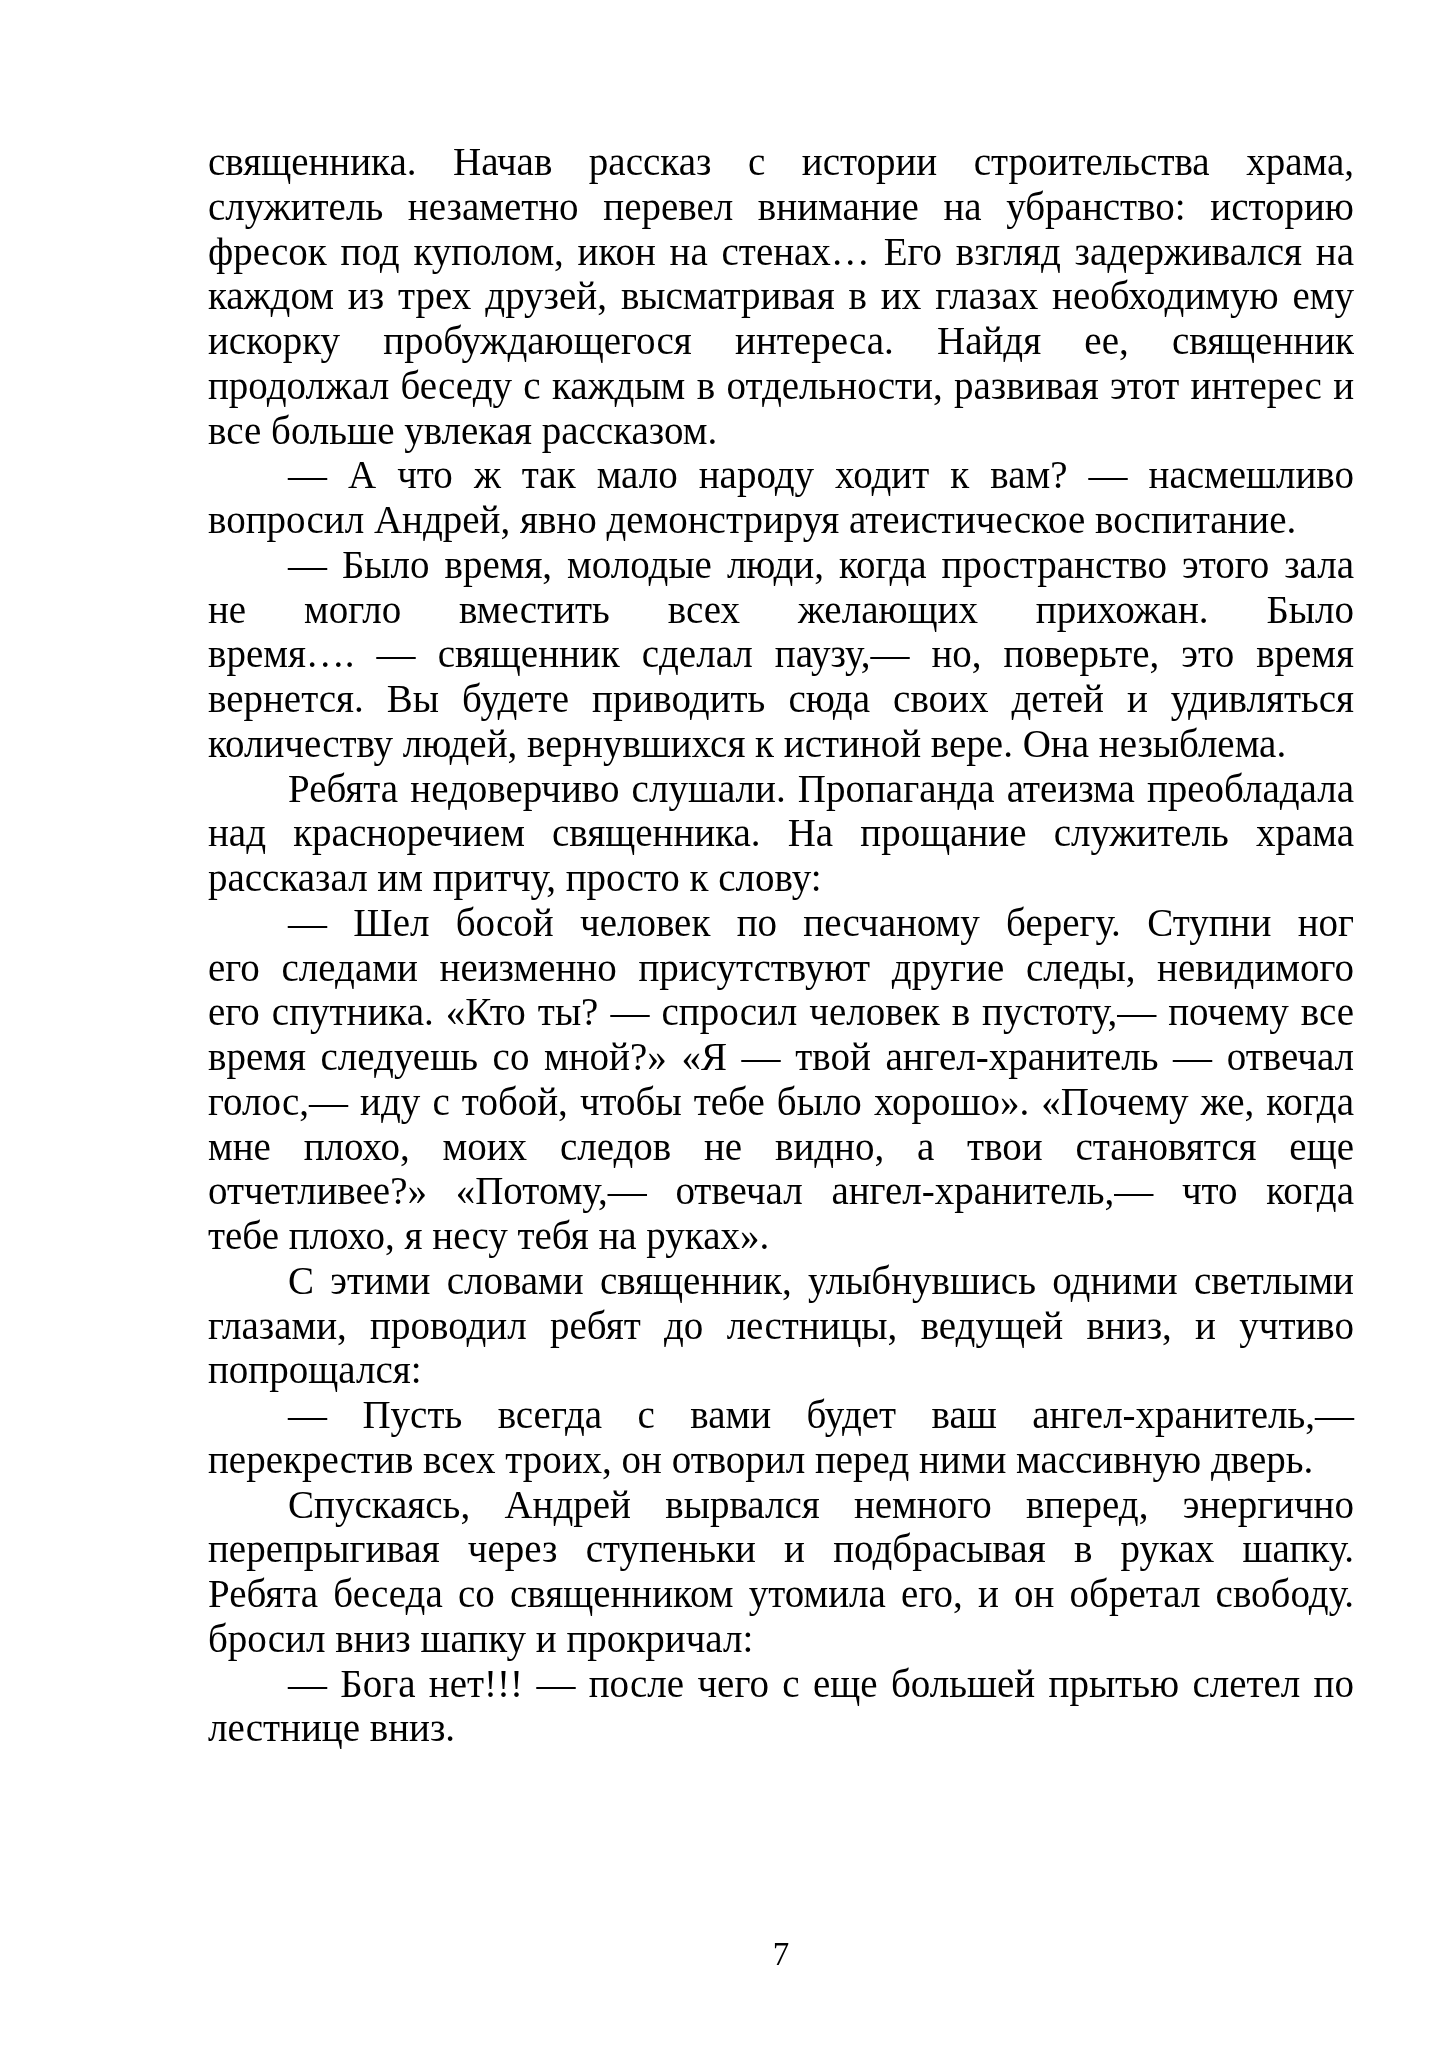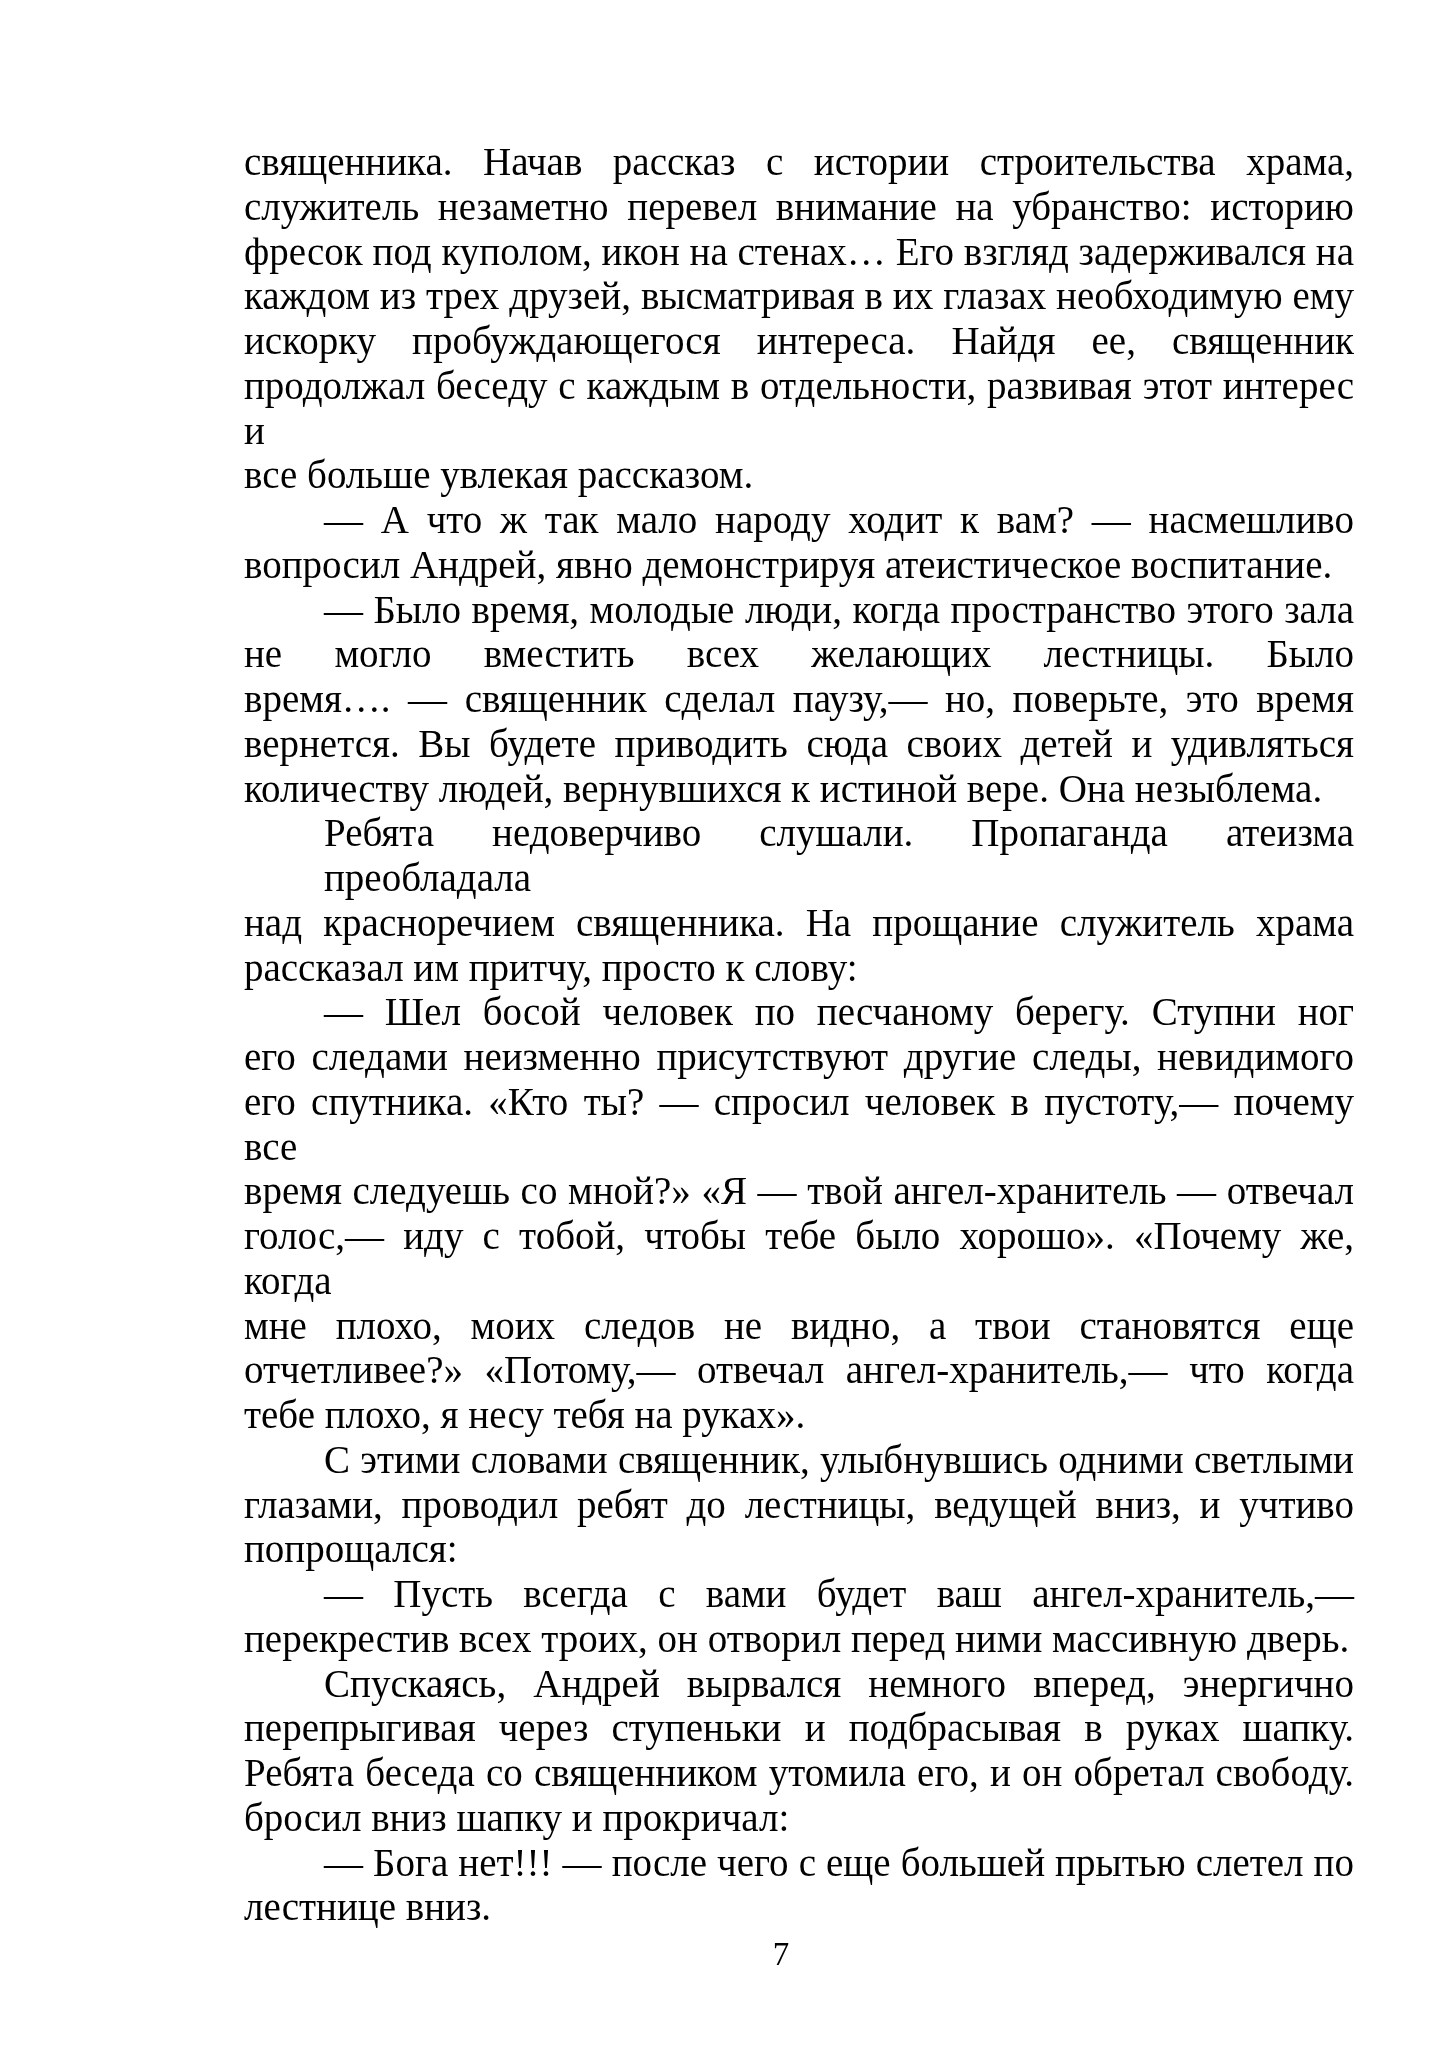--- a/index.html
+++ b/index.html
@@ -25,21 +25,20 @@
     line-height: 44.75px;
   }
   .paragraph {
     margin: 0;
     padding: 0;
   }
   .line {
     text-align: justify;
     text-align-last: justify;
     white-space: normal;
-    margin-left: 36px;
   }
   .line.final {
     text-align: right;
     text-align-last: left;
   }
   .line.indent {
     padding-left: 80px;
   }
   .pagenum {
     position: absolute;
@@ -64,21 +63,21 @@
         <div class="line">искорку пробуждающегося интереса. Найдя ее, священник</div>
         <div class="line">продолжал беседу с каждым в отдельности, развивая этот интерес и</div>
         <div class="line final">все больше увлекая рассказом.</div>
       </div>
       <div class="paragraph">
         <div class="line indent">— А что ж так мало народу ходит к вам? — насмешливо</div>
         <div class="line final">вопросил Андрей, явно демонстрируя атеистическое воспитание.</div>
       </div>
       <div class="paragraph">
         <div class="line indent">— Было время, молодые люди, когда пространство этого зала</div>
-        <div class="line">не могло вместить всех желающих лестницы. Было</div>
+        <div class="line">не могло вместить всех желающих прихожан. Было</div>
         <div class="line">время…. — священник сделал паузу,— но, поверьте, это время</div>
         <div class="line">вернется. Вы будете приводить сюда своих детей и удивляться</div>
         <div class="line final">количеству людей, вернувшихся к истиной вере. Она незыблема.</div>
       </div>
       <div class="paragraph">
         <div class="line indent">Ребята недоверчиво слушали. Пропаганда атеизма преобладала</div>
         <div class="line">над красноречием священника. На прощание служитель храма</div>
         <div class="line final">рассказал им притчу, просто к слову:</div>
       </div>
       <div class="paragraph">

